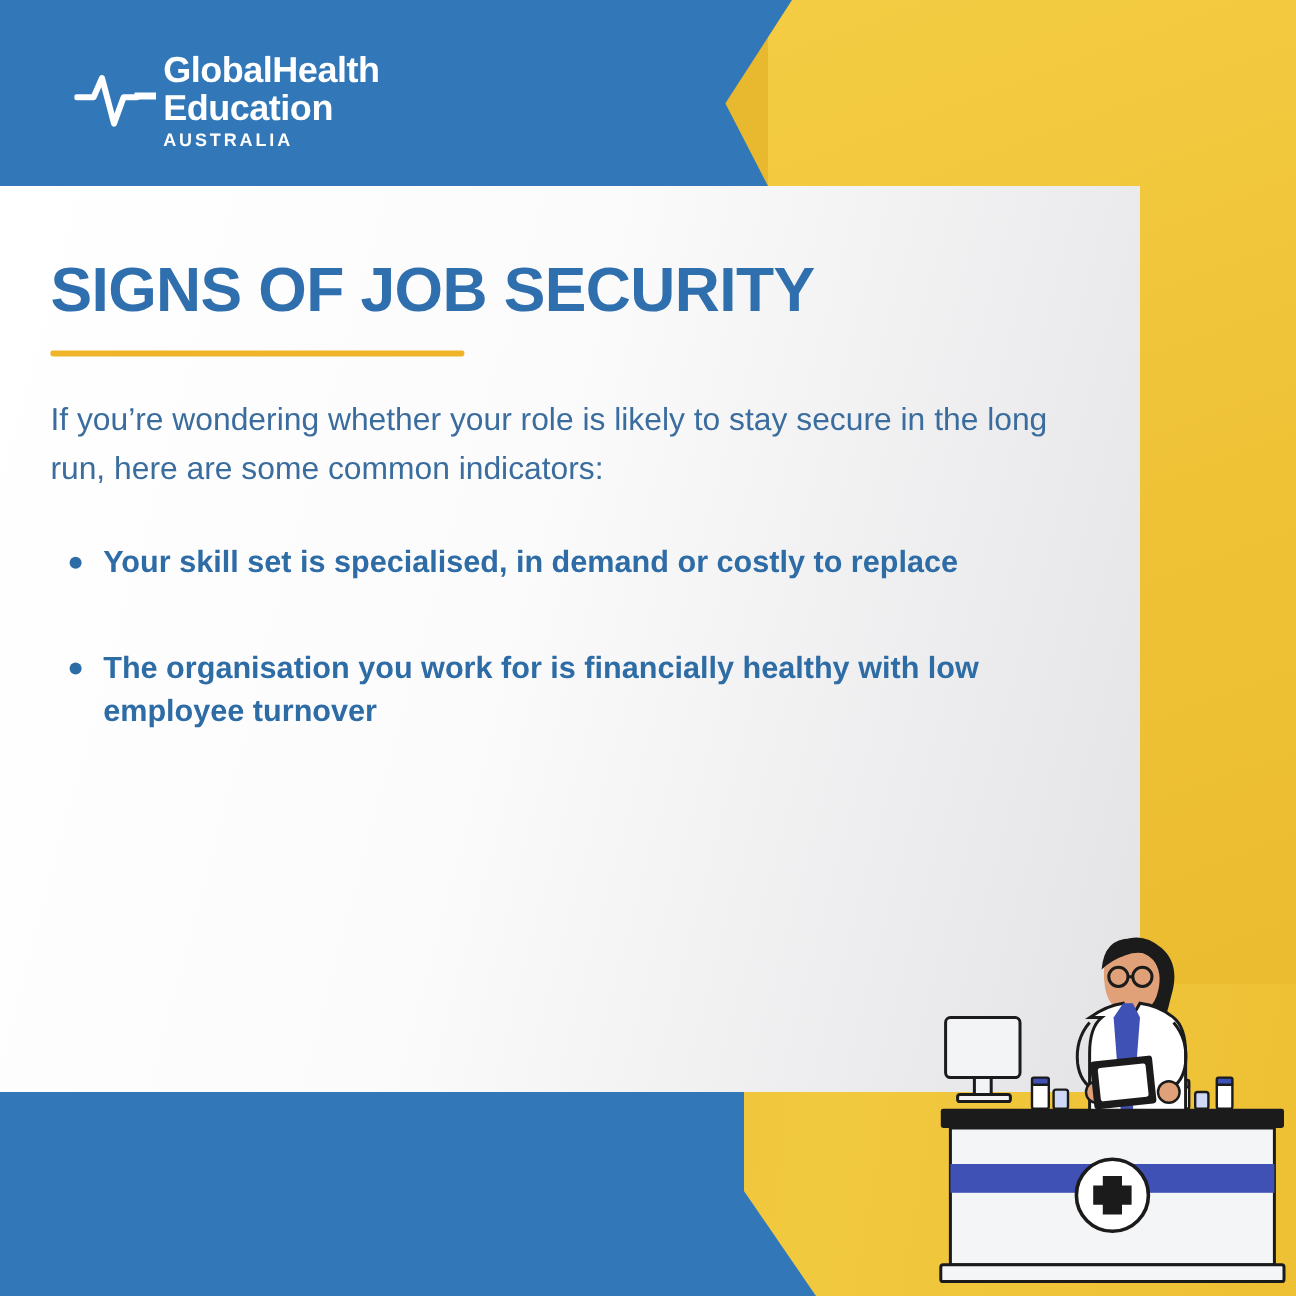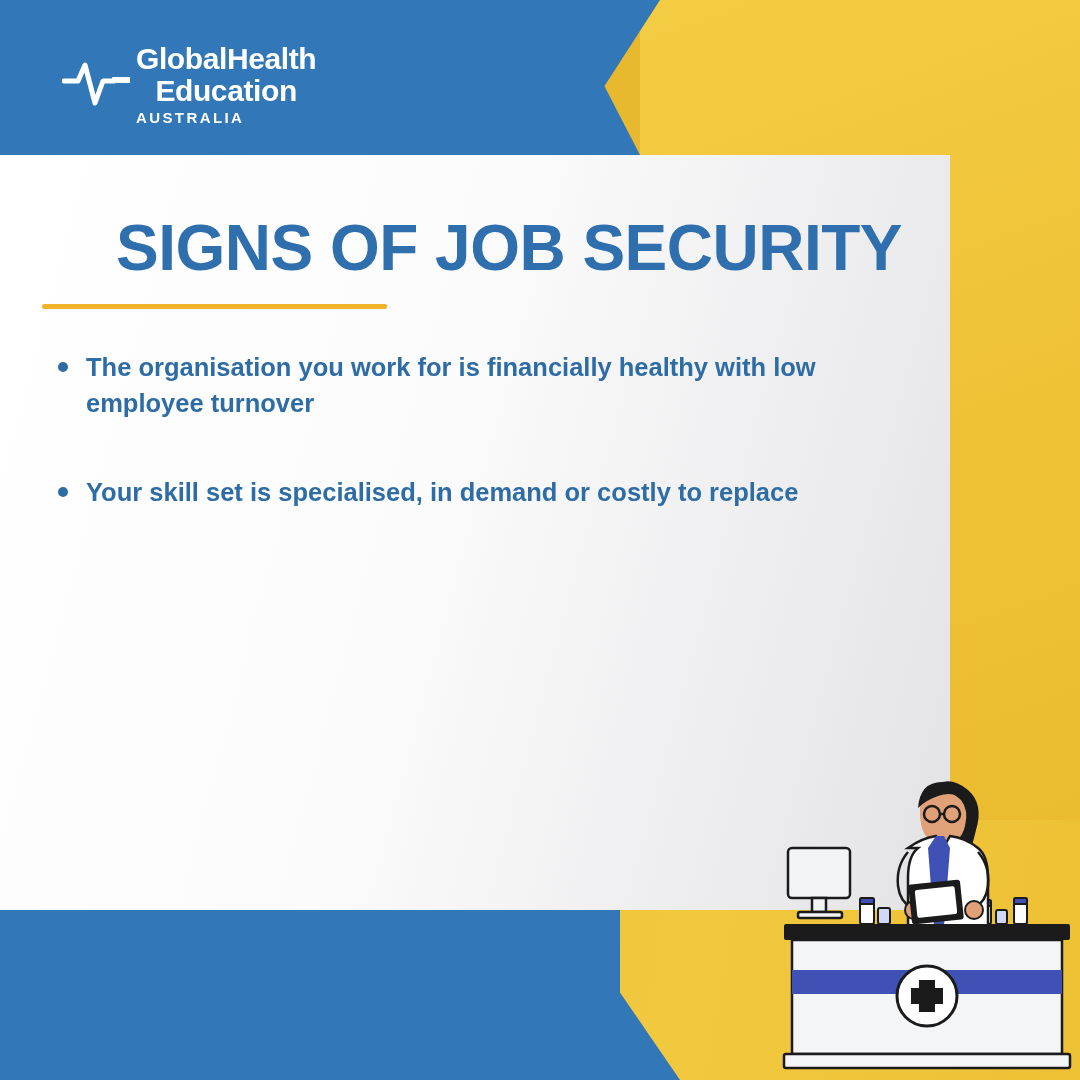--- a/index.html
+++ b/index.html
@@ -77,39 +77,38 @@
     color: #ffffff;
   }
   .logo-mark { width: 68px; height: 66px; }
   .logo-text { line-height: 1; padding-top: 2px; }
   .logo-line1 {
     font-size: 30px; font-weight: 700; letter-spacing: -0.4px;
     color: #ffffff; white-space: nowrap;
   }
   .logo-line2 {
     font-size: 30px; font-weight: 700; letter-spacing: -0.4px;
-    color: #ffffff; margin-top: 2px; text-align: center;
+    color: #ffffff; margin-top: 2px;
   }
   .logo-line3 {
     font-size: 15px; font-weight: 700; letter-spacing: 2.4px;
     color: #ffffff; margin-top: 4px; 
   }
 
   
   .headline {
     position: absolute; left: 42px; top: 60px;
     width: 860px;
   }
   .headline h1 {
-    font-size: 64px;
+    font-size: 52px;
     font-weight: 700;
     color: #2f6fae;
     letter-spacing: -0.5px;
     line-height: 1.05;
-    text-align: right;
   }
   .rule {
     margin-top: 22px;
     width: 345px; height: 5px;
     background: #f0b429;
     border-radius: 2px;
   }
   .intro {
     margin-top: 32px;
     width: 860px;
@@ -175,24 +174,25 @@
       <div class="logo-line1">GlobalHealth</div>
       <div class="logo-line2">Education</div>
       <div class="logo-line3">AUSTRALIA</div>
     </span>
   </div>
 
   <div class="card">
     <div class="headline">
       <h1>SIGNS OF JOB SECURITY</h1>
       <div class="rule"></div>
+      <p class="intro">If you’re wondering whether your role is likely to stay secure in the long run, here are some common indicators:</p>
 
       <ul class="points">
+        <li>Your skill set is specialised, in demand or costly to replace</li>
         <li>The organisation you work for is financially healthy with low employee turnover</li>
-        <li>Your skill set is specialised, in demand or costly to replace</li>
       </ul>
     </div>
   </div>
 
   <div class="illustration">
     <svg viewBox="0 0 290 320" width="290" height="320" aria-hidden="true">
 
       <g>
         <rect x="6" y="96" width="62" height="50" rx="4" fill="#f3f4f6" stroke="#1b1b1b" stroke-width="2.5"></rect>
         <path d="M30 146 L30 160 L44 160 L44 146 Z" fill="#f3f4f6" stroke="#1b1b1b" stroke-width="2.5"></path>

